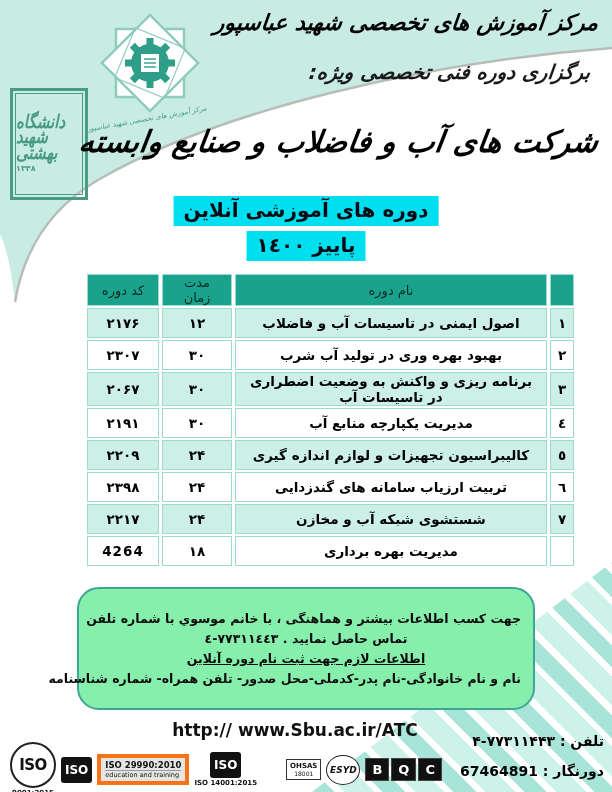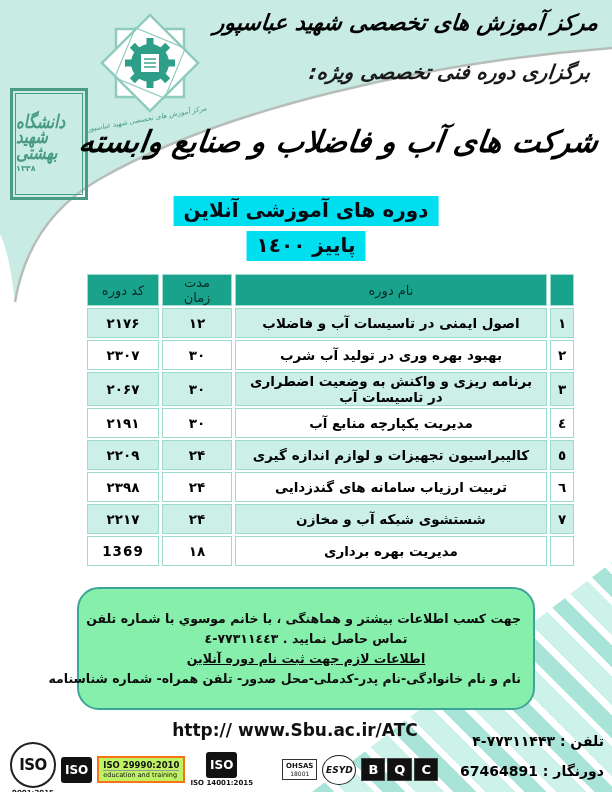--- a/index.html
+++ b/index.html
@@ -86,21 +86,21 @@
 
   
   .badges { position:absolute; left:10px; top:742px; z-index:1; display:flex; align-items:center; gap:5px; }
   .iso-circle { width:46px; height:46px; border:2px solid #222; border-radius:50%;
     display:flex; flex-direction:column; align-items:center; justify-content:center; background:#fff; }
   .iso-circle .big { font-weight:bold; font-size:15px; color:#111; letter-spacing:-0.5px; }
   .iso-sub { font-size:7px; font-weight:bold; color:#111; text-align:center; margin-top:1px; }
   .badge-col { display:flex; flex-direction:column; align-items:center; }
   .iso-box { background:#111; color:#fff; font-weight:bold; font-size:12px;
     padding:6px 4px; border-radius:3px; }
-  .panel { border:2px solid #f97316; background:#bef264; padding:2px 4px; text-align:left; }
+  .panel { border:4px solid #f97316; background:#e5e5e5; padding:2px 4px; text-align:left; }
   .panel .t { font-size:8.5px; font-weight:bold; color:#111; border-bottom:1px solid #999; }
   .panel .s { font-size:6.5px; color:#111; }
   .mini-badge { border:1px solid #333; background:#fff; padding:2px 3px; text-align:center;margin-left:24px; }
   .mini-badge .t { font-size:7px; font-weight:bold; color:#111; }
   .mini-badge .s { font-size:6px; color:#111; }
   .esyd { width:34px; height:30px; border:1.5px solid #222; border-radius:50%;
     display:flex; align-items:center; justify-content:center; background:#fff;
     font-style:italic; font-weight:bold; font-size:9px; color:#111; }
   .bqc { display:flex; gap:2px; }
   .bqc span { background:#111; color:#fff; font-weight:bold; font-size:13px;
@@ -208,21 +208,21 @@
     <tr class="tint">
       <td>٧</td>
       <td>شستشوی شبکه آب و مخازن</td>
       <td class="digits">۲۴</td>
       <td class="digits">۲۲۱۷</td>
     </tr>
     <tr class="plain">
       <td></td>
       <td>مدیریت بهره برداری</td>
       <td class="digits">۱۸</td>
-      <td class="digits">1369</td>
+      <td class="digits">4264</td>
     </tr>
   </tbody>
     </table>
 
   <div class="info-box">
     <div class="info-line">جهت کسب اطلاعات بیشتر و هماهنگی ، با خانم موسوي  با شماره تلفن</div>
     <div class="info-line phone-line">
       <span class="num">٧٧٣١١٤٤٣-٤</span>
       <span dir="rtl">تماس حاصل نمایید .</span>
     </div>

